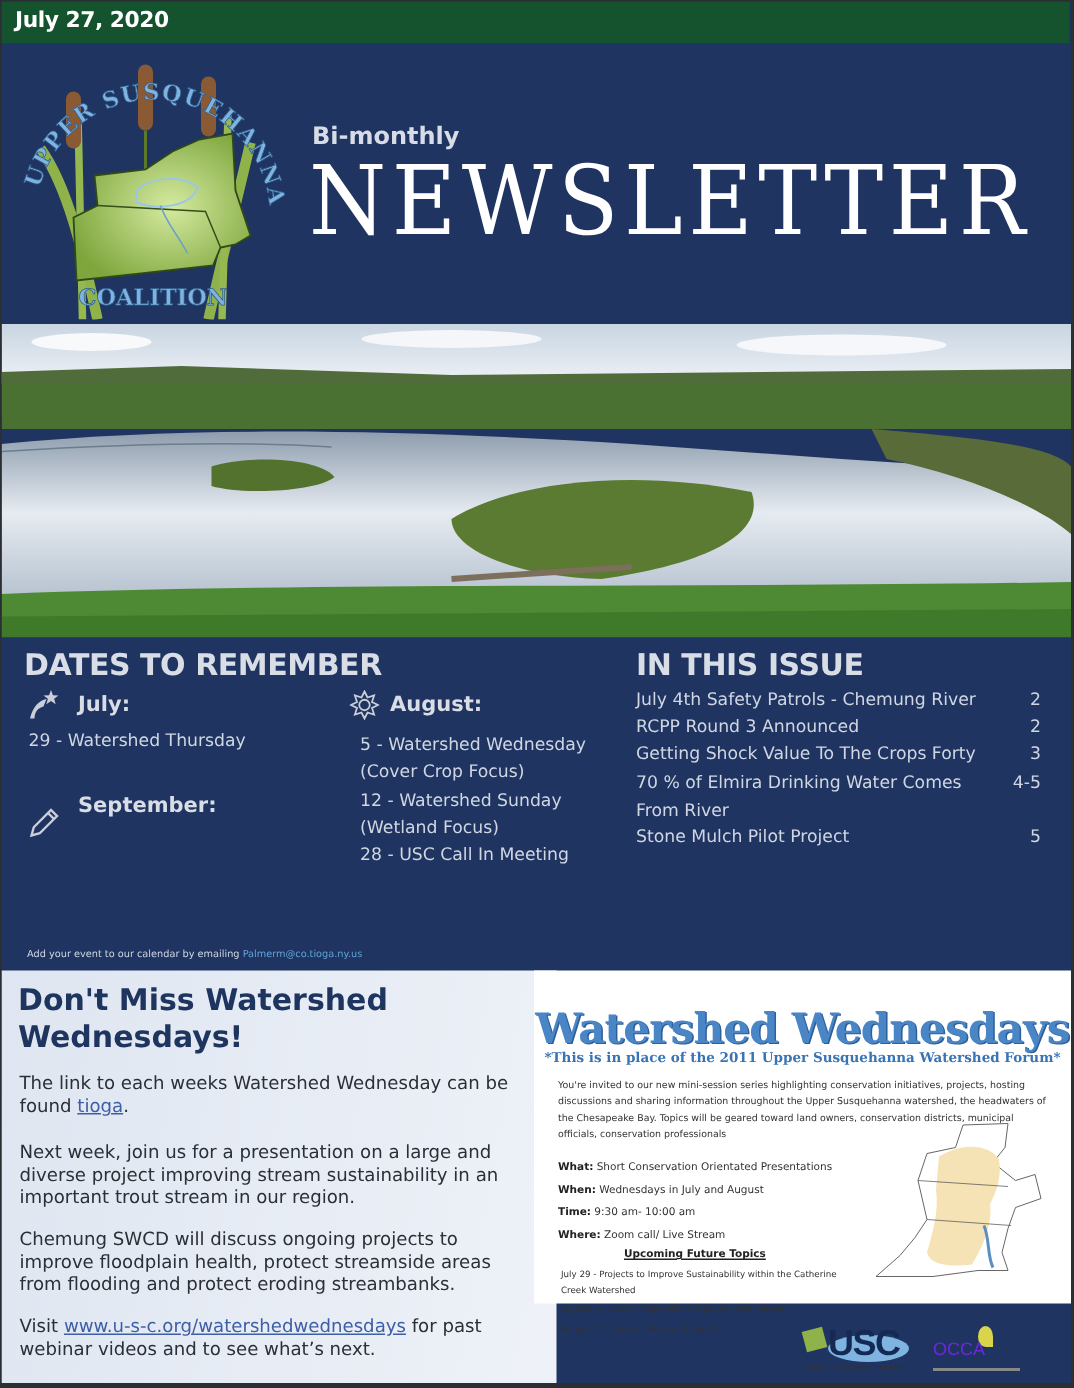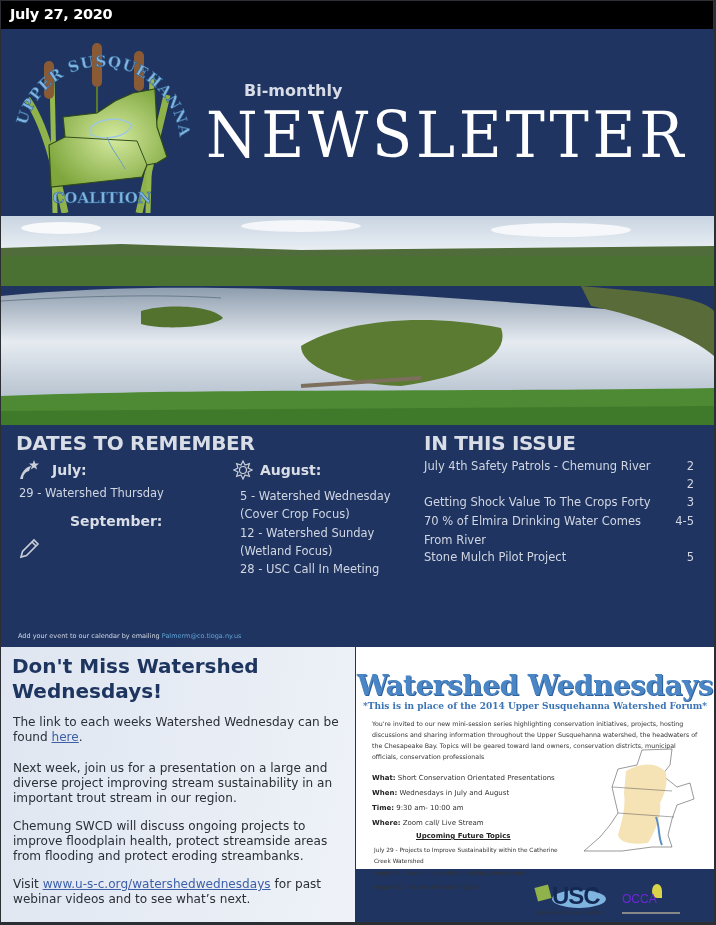--- a/index.html
+++ b/index.html
@@ -1,35 +1,35 @@
 <!DOCTYPE html>
 <html><head>
 <meta charset="utf-8">
 <style>
   html, body { margin:0; padding:0; }
   body { width:716px; height:925px; background:#2b2e33; overflow:hidden; font-family:"DejaVu Sans", sans-serif; }
   .page { position:absolute; left:1px; top:1px; width:713px; height:921px; background:#1f3460; overflow:hidden; }
-  .date-bar { position:absolute; left:0; top:0; width:712px; height:28px; background:#000000; }
+  .date-bar { position:absolute; left:0; top:0; width:712px; height:28px; background:#14532d; }
   .date-bar span { position:absolute; left:9px; top:5px; color:#fff; font-weight:bold; font-size:14.5px; font-family:"DejaVu Sans", sans-serif; letter-spacing:-0.3px; }
   .header { position:absolute; left:0; top:28px; width:713px; height:186px; background:#1f3460; }
   .logo { position:absolute; left:6px; top:8px; width:190px; height:176px; }
-  .bimonthly { position:absolute; left:207px; top:52px; color:#d7dce6; font-weight:bold; font-size:16px;margin-left:36px; }
+  .bimonthly { position:absolute; left:207px; top:52px; color:#d7dce6; font-weight:bold; font-size:16px; }
   .newsletter-title { position:absolute; left:205px; top:66px; color:#fff; font-family:"DejaVu Serif", serif; font-size:64px; letter-spacing:4px; line-height:80px; font-weight:normal; transform:scaleX(0.92); transform-origin:left top; }
   .photo { position:absolute; left:0; top:215px; width:713px; height:209px; overflow:hidden; }
   .dates { position:absolute; left:0; top:424px; width:713px; height:222px; background:#1f3460; }
   .section-h { position:absolute; color:#d9dde6; font-weight:bold; font-size:20px; letter-spacing:-0.3px; }
   .month { position:absolute; color:#d9dde6; font-weight:bold; font-size:14px; }
   .item { position:absolute; color:#d0d6e2; font-size:11.5px; line-height:18.3px; }
   .icon { position:absolute; }
   .issue-row { position:absolute; left:423px; width:280px; color:#d0d6e2; font-size:11.5px; line-height:18.5px; }
   .issue-row .t { display:inline-block; width:243px; vertical-align:top; }
   .issue-row .p { position:absolute; right:10px; top:0; }
   .cal-note { position:absolute; left:17px; top:631px; font-size:6.5px; color:#d0d6e2; }
   .cal-note a { color:#5fa3d8; text-decoration:none; }
-  .left-panel { position:absolute; left:0; top:646px; width:354px; height:275px; background:linear-gradient(100deg,#dfe6f1 0%,#e8edf5 60%,#eef2f8 100%); }
+  .left-panel { position:absolute; left:0; top:646px; width:354px; height:275px; background:linear-gradient(100deg,#dfe6f1 0%,#e8edf5 60%,#eef2f8 100%);padding-left:16px; }
   .lp-title { position:absolute; left:11px; top:7px; width:330px; color:#1e3560; font-weight:bold; font-size:20px; line-height:25px; }
   .lp-p { position:absolute; left:12px; width:335px; color:#2b2f36; font-size:12.1px; line-height:15px; }
   .lp-p a { color:#3d5fa8; text-decoration:underline; }
   .right-panel { position:absolute; left:355px; top:646px; width:358px; height:222px; background:#fff; }
   .ww-title { position:absolute; left:0; top:22px; width:358px; text-align:center; font-family:"DejaVu Serif", serif; font-weight:bold; font-size:28px; color:#4a86c6; letter-spacing:-0.5px; text-shadow:1px 1px 0 #2d5f99; }
   .ww-sub { position:absolute; left:0; top:54px; width:358px; text-align:center; font-family:"DejaVu Serif", serif; font-weight:bold; font-size:9px; color:#3a74b5; }
   .ww-intro { position:absolute; left:16px; top:71px; width:330px; font-size:6.3px; line-height:11px; color:#333; }
   .ww-line { position:absolute; left:16px; font-size:7px; color:#333;text-align:center; }
   .ww-line b { color:#222; }
   .ww-topics { position:absolute; left:60px; top:156px; font-size:7px; font-weight:bold; color:#222; text-decoration:underline; }
@@ -121,42 +121,42 @@
   <div class="item" style="left:239px; top:486px;">5 - Watershed Wednesday</div>
   <div class="item" style="left:239px; top:504px;">(Cover Crop Focus)</div>
   <div class="item" style="left:239px; top:523px;">12 - Watershed Sunday</div>
   <div class="item" style="left:239px; top:541px;">(Wetland Focus)</div>
   <div class="item" style="left:239px; top:559px;">28 - USC Call In Meeting</div>
 
   <svg class="icon" style="left:17px; top:537px; width:22px; height:22px;" viewBox="0 0 22 22">
     <path d="M3,19 L4.5,13.5 L16,2 L20,6 L8.5,17.5 Z" fill="none" stroke="#c9ced8" stroke-width="1.6"></path>
     <line x1="14" y1="4" x2="18" y2="8" stroke="#c9ced8" stroke-width="1.6"></line>
   </svg>
-  <div class="month" style="left:51px; top:512px;margin-left:18px;">September:</div>
+  <div class="month" style="left:51px; top:528px;">September:</div>
 
   <div class="cal-note"><span>Add your event to our calendar by emailing </span><a>Palmerm@co.tioga.ny.us</a></div>
 
   <div class="section-h" style="left:423px; top:430px;">IN THIS ISSUE</div>
   <div class="issue-row" style="top:456px;"><span class="t">July 4th Safety Patrols - Chemung River</span><span class="p">2</span></div>
-  <div class="issue-row" style="top:474px;"><span class="p">2</span></div>
+  <div class="issue-row" style="top:474px;"><span class="t">RCPP Round 3 Announced</span><span class="p">2</span></div>
   <div class="issue-row" style="top:492px;"><span class="t">Getting Shock Value To The Crops Forty</span><span class="p">3</span></div>
   <div class="issue-row" style="top:511px;"><span class="t">70 % of Elmira Drinking Water Comes From River</span><span class="p">4-5</span></div>
   <div class="issue-row" style="top:547px;"><span class="t">Stone Mulch Pilot Project</span><span class="p">5</span></div>
 
   <div class="left-panel">
     <div class="lp-title">Don't Miss Watershed Wednesdays!</div>
-    <div class="lp-p" style="top:68px;"><span>The link to each weeks Watershed Wednesday can be found </span><a>here</a><span>.</span></div>
+    <div class="lp-p" style="top:68px;"><span>The link to each weeks Watershed Wednesday can be found </span><a>tioga</a><span>.</span></div>
     <div class="lp-p" style="top:114px;">Next week, join us for a presentation on a large and diverse project improving stream sustainability in an important trout stream in our region.</div>
     <div class="lp-p" style="top:172px;">Chemung SWCD will discuss ongoing projects to improve floodplain health, protect streamside areas from flooding and protect eroding streambanks.</div>
     <div class="lp-p" style="top:230px;"><span>Visit </span><a>www.u-s-c.org/watershedwednesdays</a><span> for past webinar videos and to see what’s next.</span></div>
   </div>
 
   <div class="right-panel">
     <div class="ww-title">Watershed Wednesdays</div>
-    <div class="ww-sub">*This is in place of the 2014 Upper Susquehanna Watershed Forum*</div>
+    <div class="ww-sub">*This is in place of the 2011 Upper Susquehanna Watershed Forum*</div>
     <div class="ww-intro">You're invited to our new mini-session series highlighting conservation initiatives, projects, hosting discussions and sharing information throughout the Upper Susquehanna watershed, the headwaters of the Chesapeake Bay. Topics will be geared toward land owners, conservation districts, municipal officials, conservation professionals</div>
     <div class="ww-line" style="top:127px;"><b>What:</b><span> Short Conservation Orientated Presentations</span></div>
     <div class="ww-line" style="top:142px;"><b>When:</b><span> Wednesdays in July and August</span></div>
     <div class="ww-line" style="top:157px;"><b>Time:</b><span> 9:30 am- 10:00 am</span></div>
     <div class="ww-line" style="top:172px;"><b>Where:</b><span> Zoom call/ Live Stream</span></div>
     <div class="ww-topics" style="top:185px;">Upcoming Future Topics</div>
     <div class="ww-t" style="top:198px;">July 29 - Projects to Improve Sustainability within the Catherine Creek Watershed</div>
     <div class="ww-t" style="top:221px;">August 5 - Cover Crops with a High Boy Inter-seeder</div>
     <div class="ww-t" style="top:235px;">August 12 - Recent Wetland Projects</div>
 

